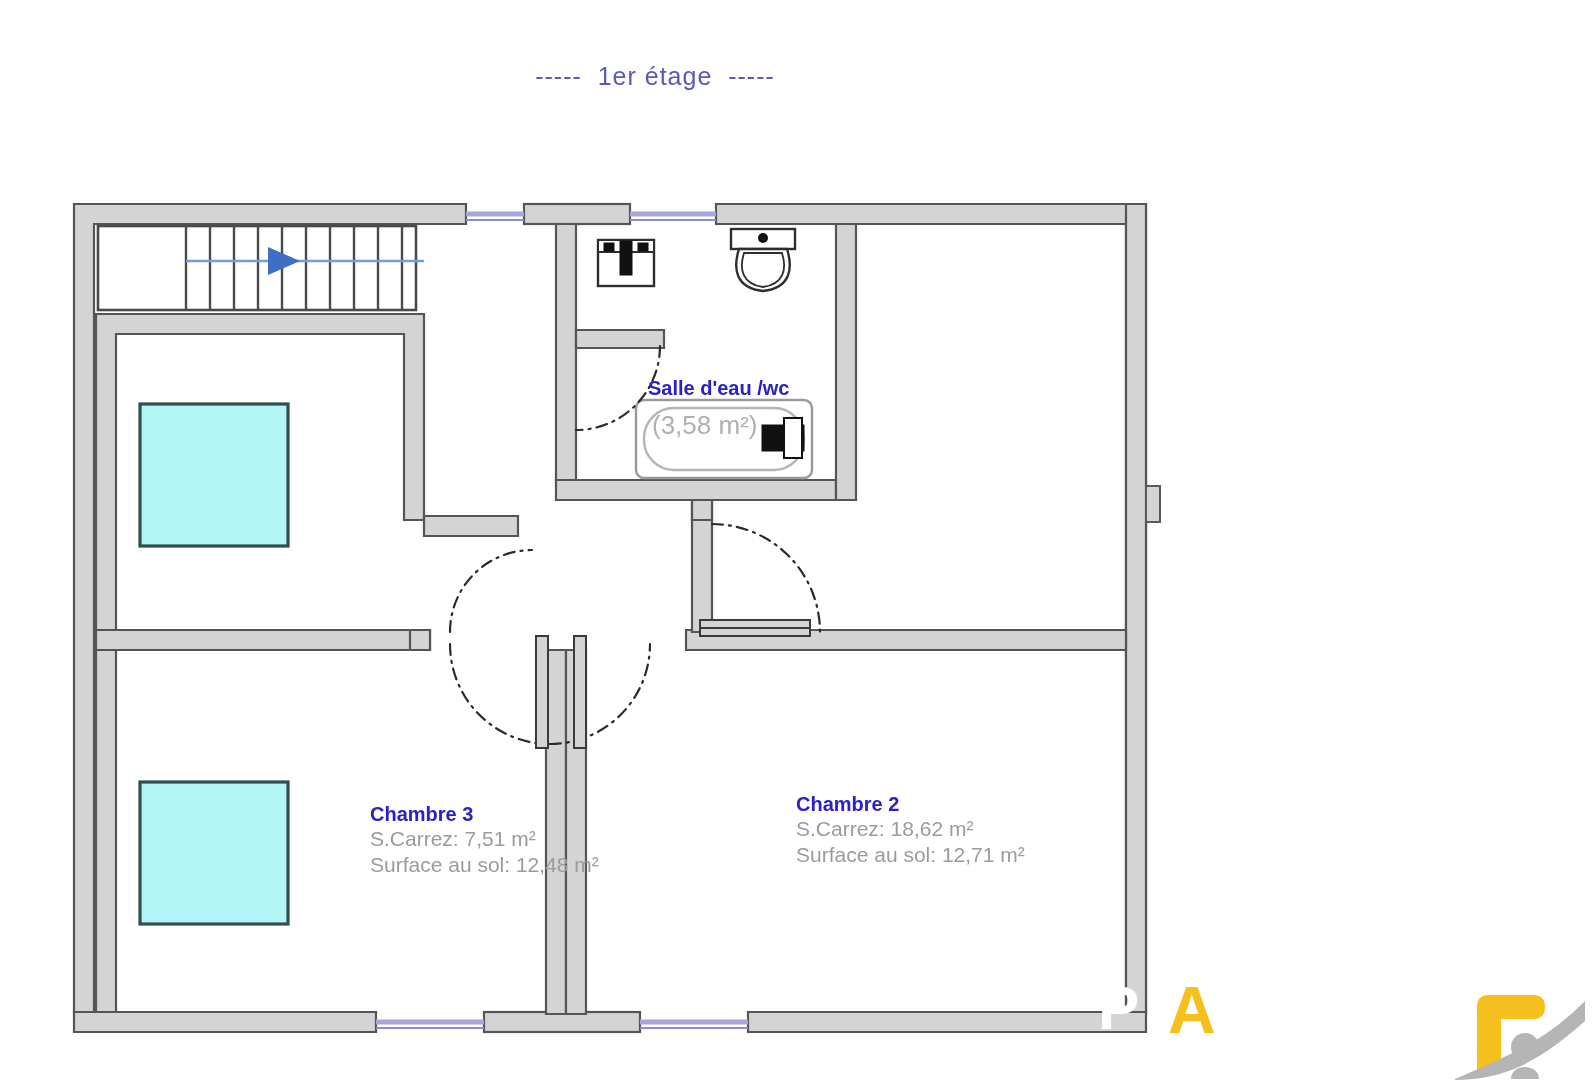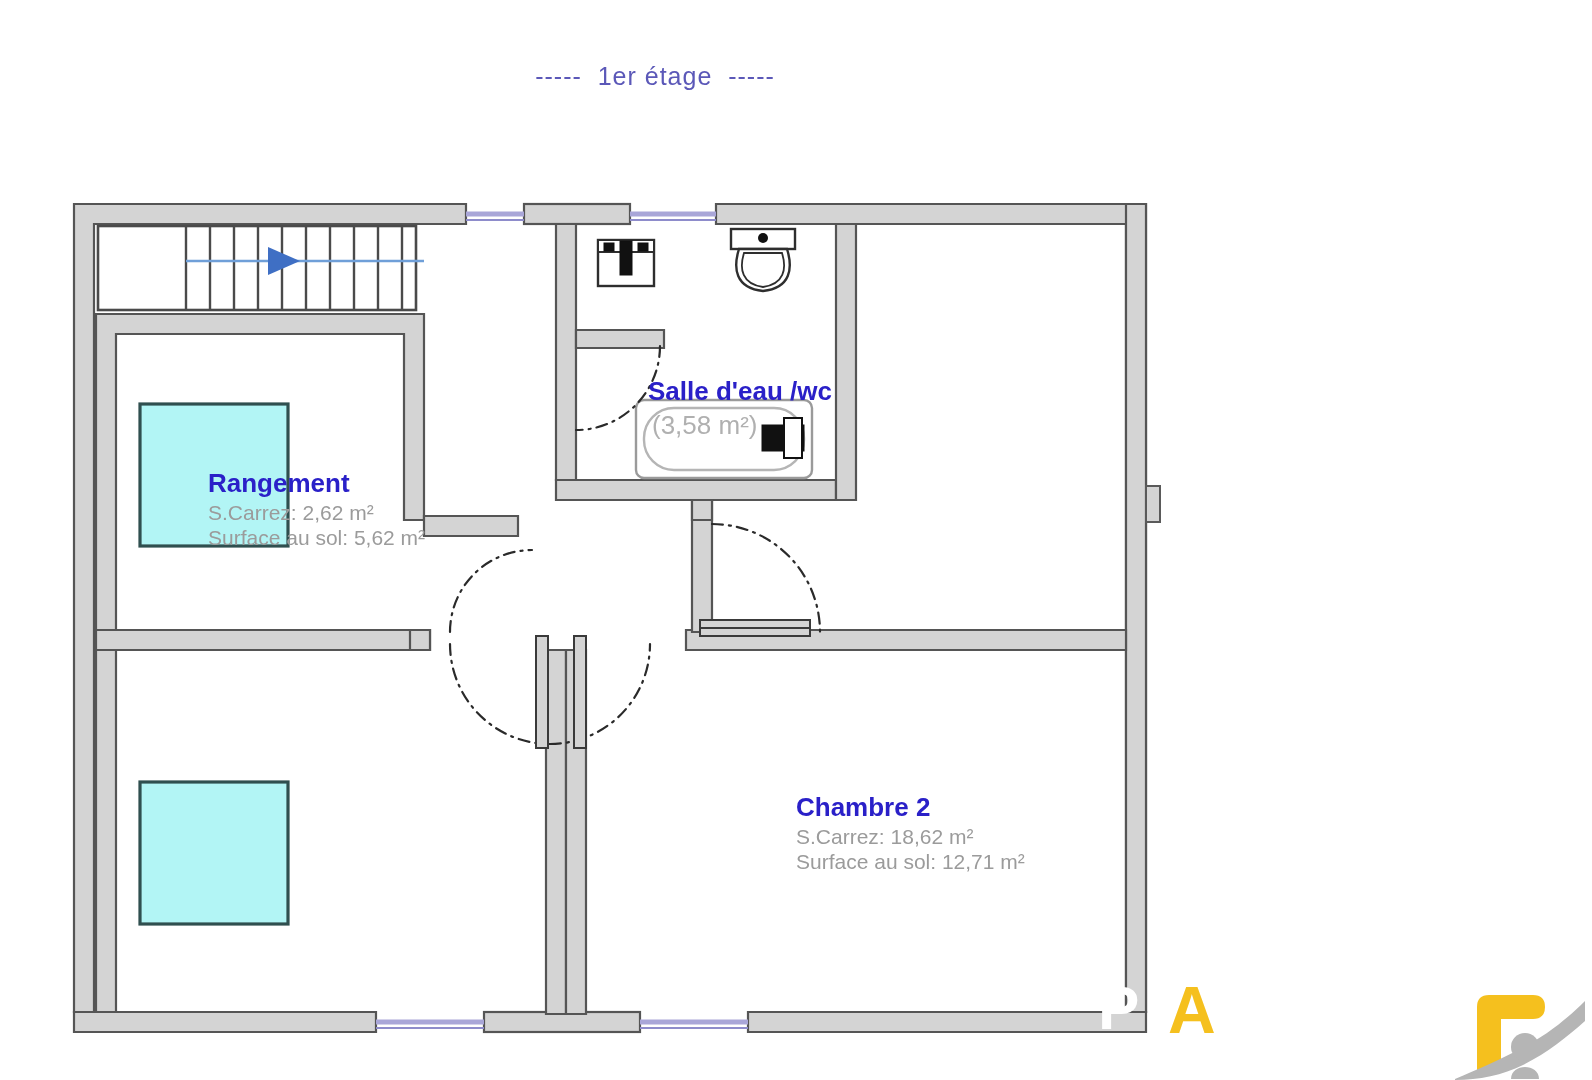--- a/index.html
+++ b/index.html
@@ -37,21 +37,21 @@
     width: 1592px;
     height: 1080px;
   }
   
   .room-label {
     position: absolute;
     white-space: nowrap;
     line-height: 1.22;
   }
   .room-name {
-    font-size: 26px;
+    font-size: 20px;
     font-weight: bold;
     color: #2a20c8;
     font-family: "Liberation Sans", sans-serif;
   }
   .room-metric {
     font-size: 21px;
     color: #9b9b9b;
     font-family: "Liberation Sans", sans-serif;
   }
   .room-paren {
@@ -238,35 +238,35 @@
       <rect class="leaf" x="574" y="636" width="12" height="112"></rect>
     </g>
 
     <g>
       <path class="door-arc" d="M712,524 A108,108 0 0 1 820,632"></path>
       <rect class="leaf" x="700" y="624" width="110" height="12"></rect>
       <rect class="leaf" x="700" y="620" width="110" height="8"></rect>
     </g>
   </svg>
 
-  <div class="room-label" style="left:208px; top:468px;">
-    <div class="room-name">Rangement</div>
-    <div class="room-metric">S.Carrez: 2,62 m²</div>
-    <div class="room-metric">Surface au sol: 5,62 m²</div>
-  </div>
 
 
   <div class="room-label" style="left:648px; top:376px;">
     <div class="room-name">Salle d'eau /wc</div>
   </div>
   <div class="room-label" style="left:652px; top:410px;">
     <div class="room-paren">(3,58 m²)</div>
   </div>
 
 
+  <div class="room-label" style="left:370px; top:802px;">
+    <div class="room-name">Chambre 3</div>
+    <div class="room-metric">S.Carrez: 7,51 m²</div>
+    <div class="room-metric">Surface au sol: 12,48 m²</div>
+  </div>
 
   <div class="room-label" style="left:796px; top:792px;">
     <div class="room-name">Chambre 2</div>
     <div class="room-metric">S.Carrez: 18,62 m²</div>
     <div class="room-metric">Surface au sol: 12,71 m²</div>
   </div>
 
   <div id="wm-p">P</div>
   <div id="wm-a">A</div>
 

